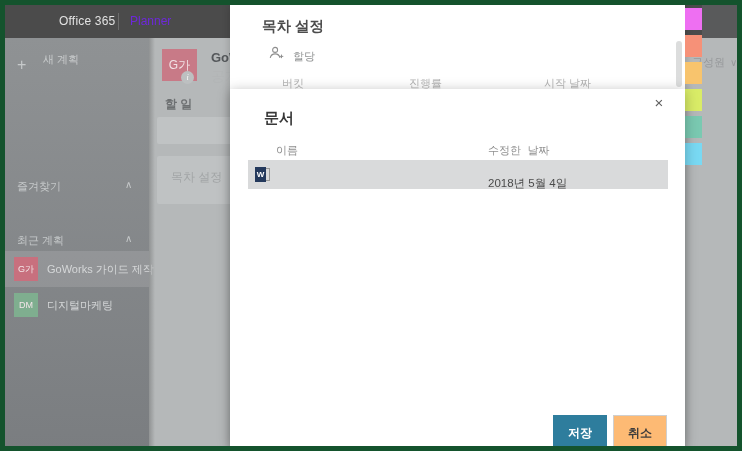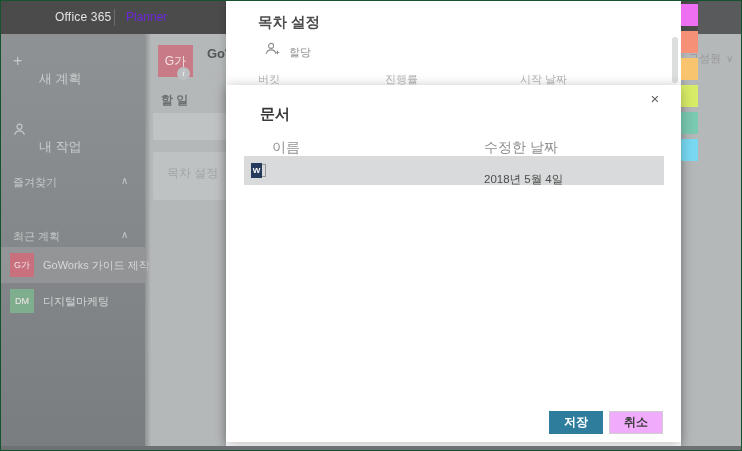--- a/index.html
+++ b/index.html
@@ -1,35 +1,35 @@
 <!DOCTYPE html>
 <html><head>
 <meta charset="utf-8">
 <style>
   * { margin:0; padding:0; box-sizing:border-box; }
   body { font-family:"Liberation Sans","DejaVu Sans",sans-serif; background:#fff; }
   .canvas { position:relative; width:742px; height:451px; overflow:hidden;
-            border:1px solid #14532d; background:#b5b8b9; }
+            border:5px solid #14532d; background:#b5b8b9; }
 
   
   .header { position:absolute; left:0; top:0; width:742px; height:33px; background:#4b4b4b; z-index:1; }
   .header-right-seg { position:absolute; left:697px; top:0; width:45px; height:33px; background:#595a5b; z-index:1; }
   .app-tile { position:absolute; left:0; top:0; width:40px; height:33px; background:#6d9db7; cursor:pointer; }
   .waffle { position:absolute; left:13px; top:10px; width:3px; height:3px; background:#eef3f5;
             box-shadow:5px 0 #eef3f5,10px 0 #eef3f5,0 5px #eef3f5,5px 5px #eef3f5,10px 5px #eef3f5,
                        0 10px #eef3f5,5px 10px #eef3f5,10px 10px #eef3f5; }
   .brand { position:absolute; left:54px; top:9px; font-size:12px; color:#e2e2e2; letter-spacing:.2px; }
   .hdr-divider { position:absolute; left:113px; top:8px; width:1px; height:17px; background:#6c6c6c; }
   .product { position:absolute; left:125px; top:9px; font-size:12px; color:#6d28d9; }
 
   
   .sidebar { position:absolute; left:0; top:33px; width:144px; height:414px; z-index:2;
              background:linear-gradient(#8f9294,#7a7d80); }
   .side-item { position:absolute; left:0; width:144px; height:30px; cursor:pointer; }
-  .side-item .lbl { position:absolute; left:38px; top:23px; font-size:13px; color:#c9cccd; }
+  .side-item .lbl { position:absolute; left:38px; top:1px; font-size:11px; color:#c9cccd; }
   .plus-glyph { position:absolute; left:12px; top:5px; font-size:16px; font-weight:300; color:#c6c9ca; }
   .circle-glyph { position:absolute; left:12px; top:8px; width:12px; height:12px; border:1.5px solid #c6c9ca; border-radius:50%; }
   .side-icon-svg { position:absolute; left:11px; top:7px; }
   .side-section { position:absolute; left:0; width:124px; height:22px; cursor:pointer; }
   .side-section .lbl { position:absolute; left:12px; top:4px; font-size:11px; color:#c5c8c9; }
   .side-section .chev { position:absolute; left:120px; top:4px; font-size:10px; color:#c5c8c9; }
   .plan-row { position:absolute; left:0; width:144px; height:36px; cursor:pointer; }
   .plan-row.sel { background:rgba(255,255,255,.12); }
   .plan-avatar { position:absolute; left:9px; top:6px; width:24px; height:24px; display:flex;
                  align-items:center; justify-content:center; font-size:9px; color:#f3e6e8; }
@@ -53,44 +53,44 @@
   .board-card .ct { position:absolute; left:14px; top:13px; font-size:12px; color:#a2a5a6; }
   .members { position:absolute; left:687px; top:50px; font-size:11px; color:#97999b; z-index:3; white-space:nowrap; }
   .members .chev { font-size:10px; margin-left:5px; }
 
   
   .task-panel { position:absolute; left:225px; top:0; width:455px; height:447px; background:#fff; z-index:10;
                 box-shadow:0 0 8px rgba(0,0,0,.20); }
   .tp-title { position:absolute; left:32px; top:12px; font-size:14.5px; font-weight:600; color:#4c4c4c; }
   .tp-assign-icon { position:absolute; left:38px; top:40px; }
   .tp-assign { position:absolute; left:63px; top:44px; font-size:11px; color:#8f9192; cursor:pointer; }
-  .tp-field { position:absolute; top:71px; font-size:11px; color:#b5b5b5; }
+  .tp-field { position:absolute; top:71px; font-size:11px; color:#b5b5b5;margin-left:20px; }
   .tp-scroll { position:absolute; left:446px; top:36px; width:6px; height:46px; background:#dcdddd; border-radius:3px; cursor:pointer; }
 
   
   .flag { position:absolute; left:680px; width:17px; height:22px; z-index:11; cursor:pointer; }
 
   
   .dialog { position:absolute; left:225px; top:84px; width:455px; height:357px; background:#fff; z-index:30;
             box-shadow:0 2px 12px rgba(0,0,0,.28); }
   .dlg-close { position:absolute; left:418px; top:3px; width:22px; height:22px; border:none; background:none;
                font-size:15px; color:#5f5f5f; cursor:pointer; line-height:22px; text-align:center; }
   .dlg-title { position:absolute; left:18px; top:20px; font-size:15px; font-weight:700; color:#383838;margin-left:16px; }
-  .dlg-col { position:absolute; top:54px; font-size:14px; color:#8f8f8f; }
+  .dlg-col { position:absolute; top:54px; font-size:11px; color:#8f8f8f;font-family:Liberation Mono, monospace; }
   .file-row { position:absolute; left:18px; top:71px; width:420px; height:29px; background:#d9dadb; cursor:pointer; }
   .word-icon { position:absolute; left:7px; top:7px; width:16px; height:15px; }
   .word-page { position:absolute; left:9px; top:1px; width:6px; height:13px; background:#d9d9d9; border:1px solid #979797; }
   .word-panel { position:absolute; left:0; top:0; width:11px; height:15px; background:#24395c; color:#fff;
                 font-size:8px; font-weight:700; display:flex; align-items:center; justify-content:center; }
   .file-name { position:absolute; left:30px; top:8px; font-size:11.5px; color:#4b4b4b; }
   .file-date { position:absolute; left:240px; top:16px; font-size:11.5px; color:#4b4b4b; }
-  .btn { position:absolute; top:326px; width:54px; height:23px; font-size:12px; cursor:pointer;
+  .btn { position:absolute; top:326px; width:54px; height:36px; font-size:12px; cursor:pointer;
          display:flex; align-items:center; justify-content:center; font-weight:600; }
   .btn-save { left:323px; color:#fff; border:none; }
-  .btn-cancel { left:383px; background:#f0abfc; border:1px solid #cfcfcf; color:#3c3c3c; }
+  .btn-cancel { left:383px; background:#fdba74; border:1px solid #cfcfcf; color:#3c3c3c; }
 
   .bottom-strip { position:absolute; left:0; top:445px; width:742px; height:6px; background:#6e7173; z-index:40; }
 </style>
 </head>
 <body>
 
 <div class="canvas">
 
   <div class="header"></div>
   <div class="header-right-seg"></div>
@@ -110,27 +110,20 @@
   <div class="col-title">할 일</div>
   <div class="board-card c1"></div>
   <div class="board-card c2">
     <div class="ct">목차 설정</div>
   </div>
 
   <div class="sidebar">
     <div class="side-item" style="top:13px">
       <span class="plus-glyph">+</span>
       <span class="lbl">새 계획</span>
-    </div>
-    <div class="side-item" style="top:81px">
-      <svg class="side-icon-svg" width="15" height="15" viewBox="0 0 16 16">
-        <circle cx="8" cy="5" r="2.7" fill="none" stroke="#c6c9ca" stroke-width="1.2"></circle>
-        <path d="M2.8 13.8c.7-3 2.9-4.4 5.2-4.4s4.5 1.4 5.2 4.4" fill="none" stroke="#c6c9ca" stroke-width="1.2"></path>
-      </svg>
-      <span class="lbl">내 작업</span>
     </div>
     <div class="side-section" style="top:137px">
       <span class="lbl">즐겨찾기</span>
       <span class="chev">∧</span>
     </div>
     <div class="side-section" style="top:191px">
       <span class="lbl">최근 계획</span>
       <span class="chev">∧</span>
     </div>
     <div class="plan-row sel" style="top:213px">

